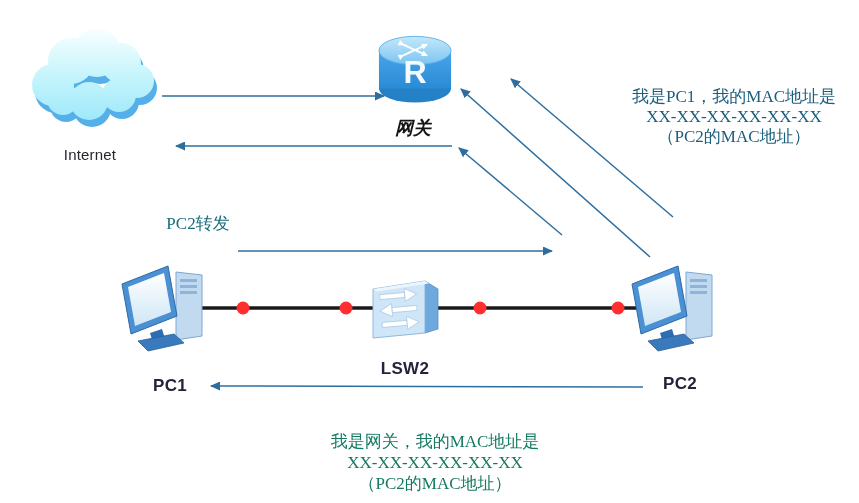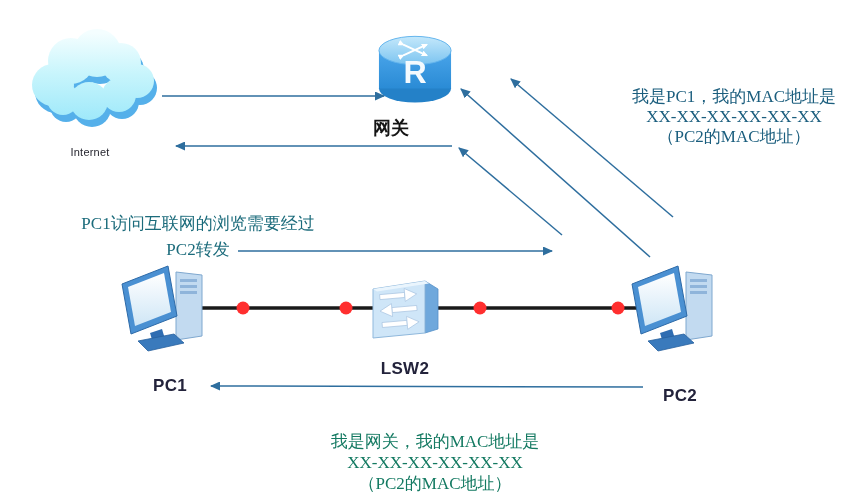--- a/index.html
+++ b/index.html
@@ -7,26 +7,26 @@
     position:relative;width:859px;height:503px;background:#ffffff;
     font-family:"Liberation Sans","DejaVu Sans",sans-serif;overflow:hidden;
   }
   .layer{position:absolute;left:0;top:0;width:859px;height:503px;}
   .icon{position:absolute;}
   .devlabel{
     position:absolute;text-align:center;color:#23233b;
     font-size:17px;font-weight:600;letter-spacing:.3px;margin-top:28px;
   }
   .cnlabel{
-    position:absolute;color:#141414;
-    font-size:18px;font-weight:600;
+    position:absolute;text-align:center;color:#141414;
+    font-size:18px;font-weight:600;font-style:italic;
   }
   .inetlabel{
     position:absolute;text-align:center;color:#26262f;
-    font-size:11px;font-weight:500;letter-spacing:.2px;
+    font-size:15px;font-weight:500;letter-spacing:.2px;
   }
   .note{
     position:absolute;text-align:center;
     font-family:"Liberation Serif","DejaVu Serif",serif;
     font-size:17px;line-height:21px;white-space:nowrap;
   }
   .note-left{color:var(--note-left-color,#1b6b7b);line-height:26px;}
   .note-right{color:var(--note-right-color,#1b5e7e);line-height:20px;}
   .note-bottom{color:var(--note-bottom-color,#147a62);line-height:21px;font-family:Liberation Serif, serif;}
   .arrowline{stroke:var(--arrow-color,#2e6e9e);stroke-width:1.5;fill:none;}
@@ -155,24 +155,23 @@
     <line class="arrowline" x1="650" y1="257" x2="461" y2="89" marker-end="url(#ah)"></line>
     <line class="arrowline" x1="673" y1="217" x2="511" y2="79" marker-end="url(#ah)"></line>
     <line class="arrowline" x1="238" y1="251" x2="552" y2="251" marker-end="url(#ah)"></line>
     <line class="arrowline" x1="643" y1="387" x2="211" y2="386" marker-end="url(#ah)"></line>
   </svg>
 
   <div class="inetlabel" style="left:40px;top:146px;width:100px;">Internet</div>
   <div class="cnlabel" style="left:373px;top:116px;width:80px;">网关</div>
   <div class="devlabel" style="left:130px;top:348px;width:80px;">PC1</div>
   <div class="devlabel" style="left:365px;top:331px;width:80px;">LSW2</div>
-  <div class="devlabel" style="left:640px;top:358px;width:80px;">PC2</div>
+  <div class="devlabel" style="left:640px;top:346px;width:80px;">PC2</div>
 
   <div class="note note-left" style="left:48px;top:211px;width:300px;">
-    <div>PC1访问互联网的浏览需要经过</div>
     <div>PC2转发</div>
   </div>
 
   <div class="note note-right" style="left:599px;top:87px;width:270px;">
     <div>我是PC1，我的MAC地址是</div>
     <div>XX-XX-XX-XX-XX-XX</div>
     <div>（PC2的MAC地址）</div>
   </div>
 
   <div class="note note-bottom" style="left:300px;top:431px;width:270px;">

